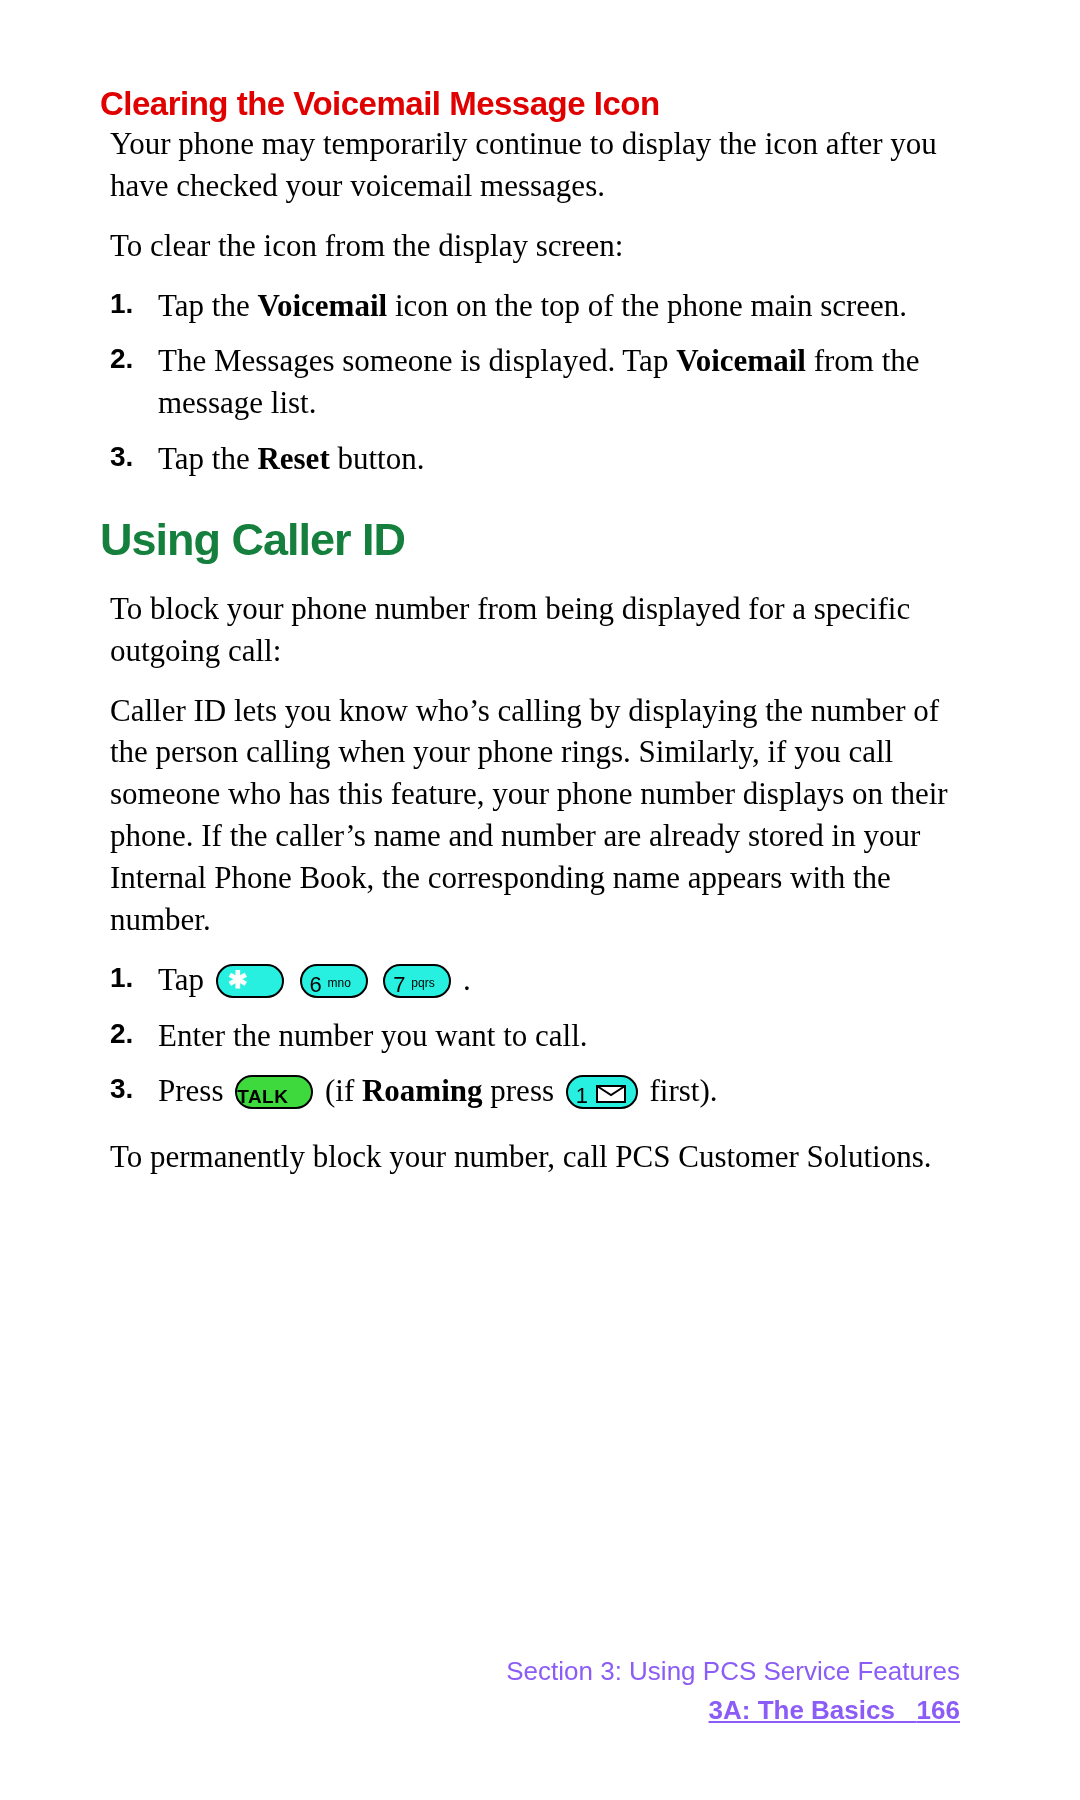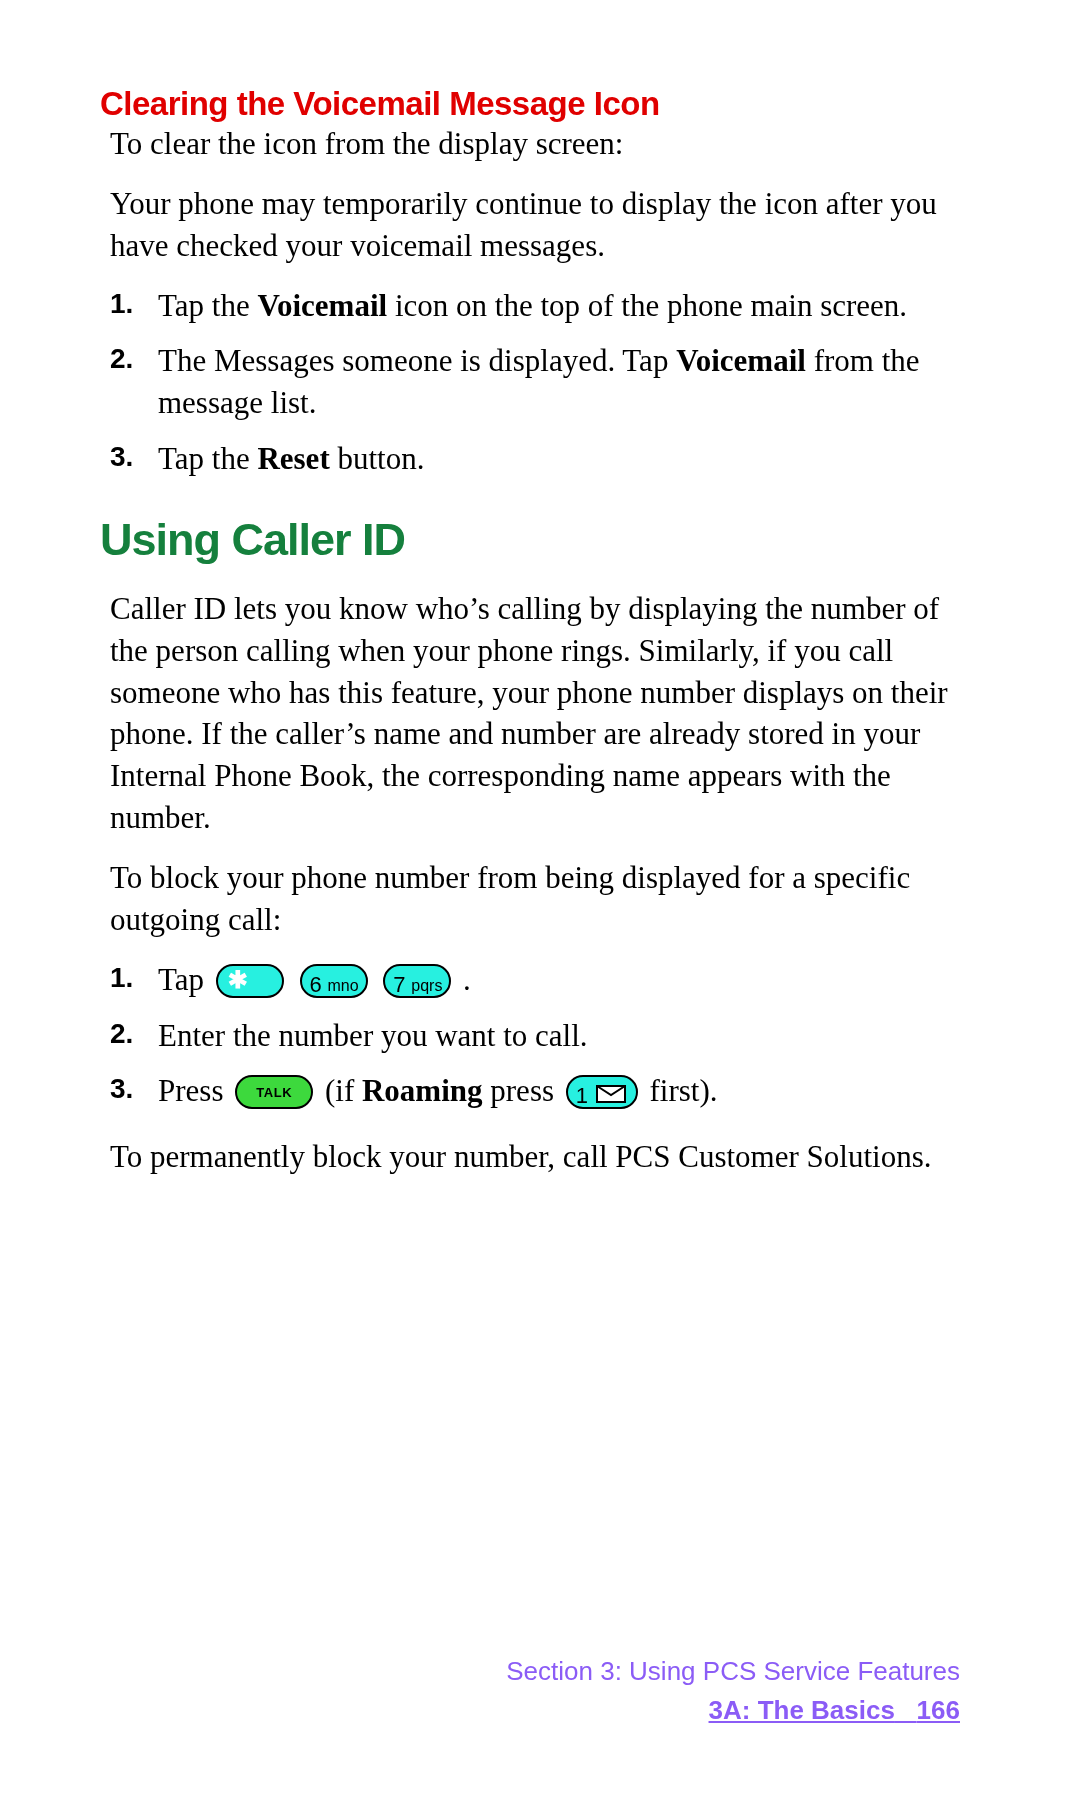--- a/index.html
+++ b/index.html
@@ -82,35 +82,35 @@
   .key-digit .d {
     position: absolute;
     left: 8px; top: 4px;
     font-size: 22px;
     color: #000;
     font-family: Arial, sans-serif;
   }
   .key-digit .l {
     position: absolute;
     left: 26px; top: 9px;
-    font-size: 16px;
+    font-size: 12px;
     color: #000;
     font-family: Arial, sans-serif;
     text-align: center;
   }
   .key-talk {
     width: 78px;
     background: #3dd93d;
   }
   .key-talk .t {
     position: absolute;
     width: 100%;
-    text-align: center;
+    text-align: left;
     top: 7px;
-    font-size: 13px;
+    font-size: 19px;
     font-weight: 700;
     font-family: Arial, sans-serif;
     letter-spacing: 0.5px;
   }
   .key-1env { width: 72px; }
   .key-1env .d {
     position: absolute;
     left: 8px; top: 4px;
     font-size: 22px;
     font-family: Arial, sans-serif;
@@ -134,42 +134,42 @@
   }
   .footer .l2 { font-weight: 700; text-decoration: underline; }
 </style>
 </head>
 <body>
 
 <div class="page">
 
   <div class="subheading">Clearing the Voicemail Message Icon</div>
 
+  <p class="para">Your phone may temporarily continue to display the icon after you have checked your voicemail messages.</p>
   <p class="para">To clear the icon from the display screen:</p>
-  <p class="para">Your phone may temporarily continue to display the icon after you have checked your voicemail messages.</p>
 
   <ol class="steps">
     <li>
       <span class="num">1.</span>
       <span>Tap the </span><span class="b">Voicemail</span><span> icon on the top of the phone main screen.</span>
     </li>
     <li>
       <span class="num">2.</span>
       <span>The Messages someone is displayed. Tap </span><span class="b">Voicemail</span><span> from the message list.</span>
     </li>
     <li>
       <span class="num">3.</span>
       <span>Tap the </span><span class="b">Reset</span><span> button.</span>
     </li>
   </ol>
 
   <div class="heading1">Using Caller ID</div>
 
+  <p class="para">To block your phone number from being displayed for a specific outgoing call:</p>
   <p class="para">Caller ID lets you know who’s calling by displaying the number of the person calling when your phone rings. Similarly, if you call someone who has this feature, your phone number displays on their phone. If the caller’s name and number are already stored in your Internal Phone Book, the corresponding name appears with the number.</p>
-  <p class="para">To block your phone number from being displayed for a specific outgoing call:</p>
 
   <ol class="steps">
     <li>
       <span class="num">1.</span>
       <span>Tap </span>
       <span class="key key-star"></span>
       <span class="key key-digit">
         <span class="d">6</span>
         <span class="l">mno</span>
       </span>

